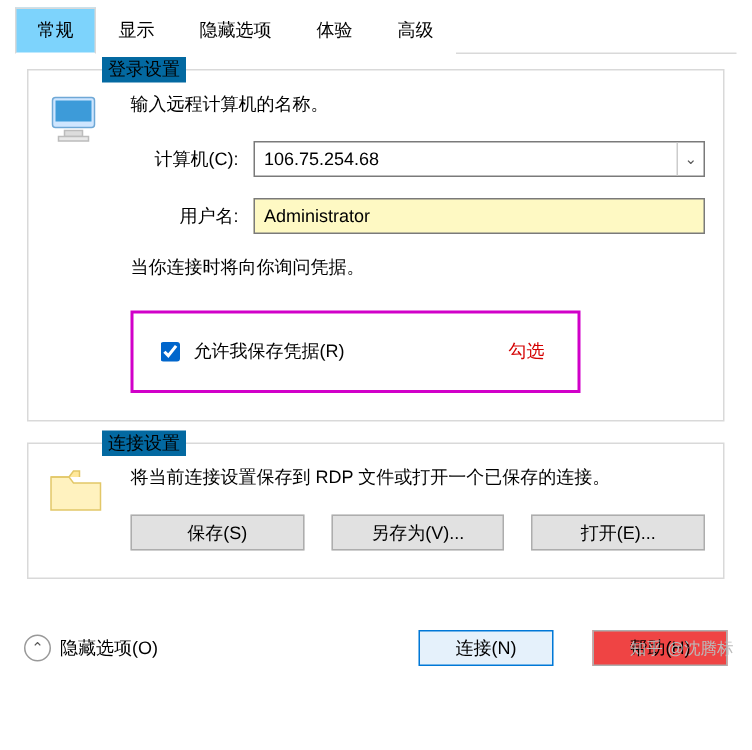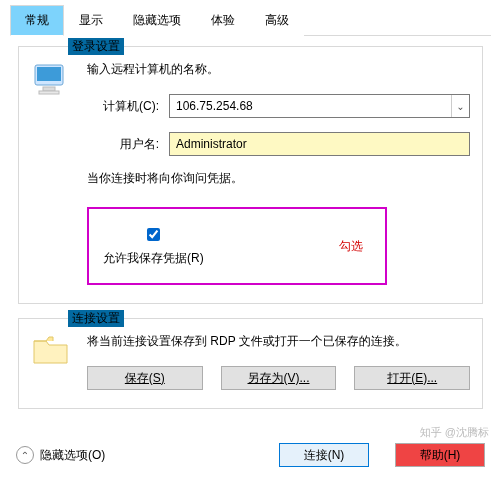--- a/index.html
+++ b/index.html
@@ -128,21 +128,20 @@
     display: flex;
     align-items: center;
     gap: 16px;
     width: 300px;
     margin-left: 56px;
   }
   .checkbox-row {
     display: flex;
     align-items: center;
     gap: 6px;
-    flex-direction: column;
   }
   .checkbox-row input[type=checkbox]{
     width:13px;height:13px;accent-color:#0066cc;
   }
   .annotation {
     color: #d40000;
     margin-left: auto;
     padding-right: 8px;
   }
   .conn-desc {
@@ -155,21 +154,20 @@
   }
   .win-btn {
     flex: 1;
     height: 24px;
     border: 1px solid #adadad;
     background: #e1e1e1;
     font-family: inherit;
     font-size: 12px;
     cursor: pointer;
     padding: 0 6px;
-    text-decoration: underline;
   }
   .bottom-bar {
     display: flex;
     align-items: center;
     padding: 10px 16px 12px 16px;
     gap: 10px;
   }
   .expand-toggle {
     display: flex;
     align-items: center;

